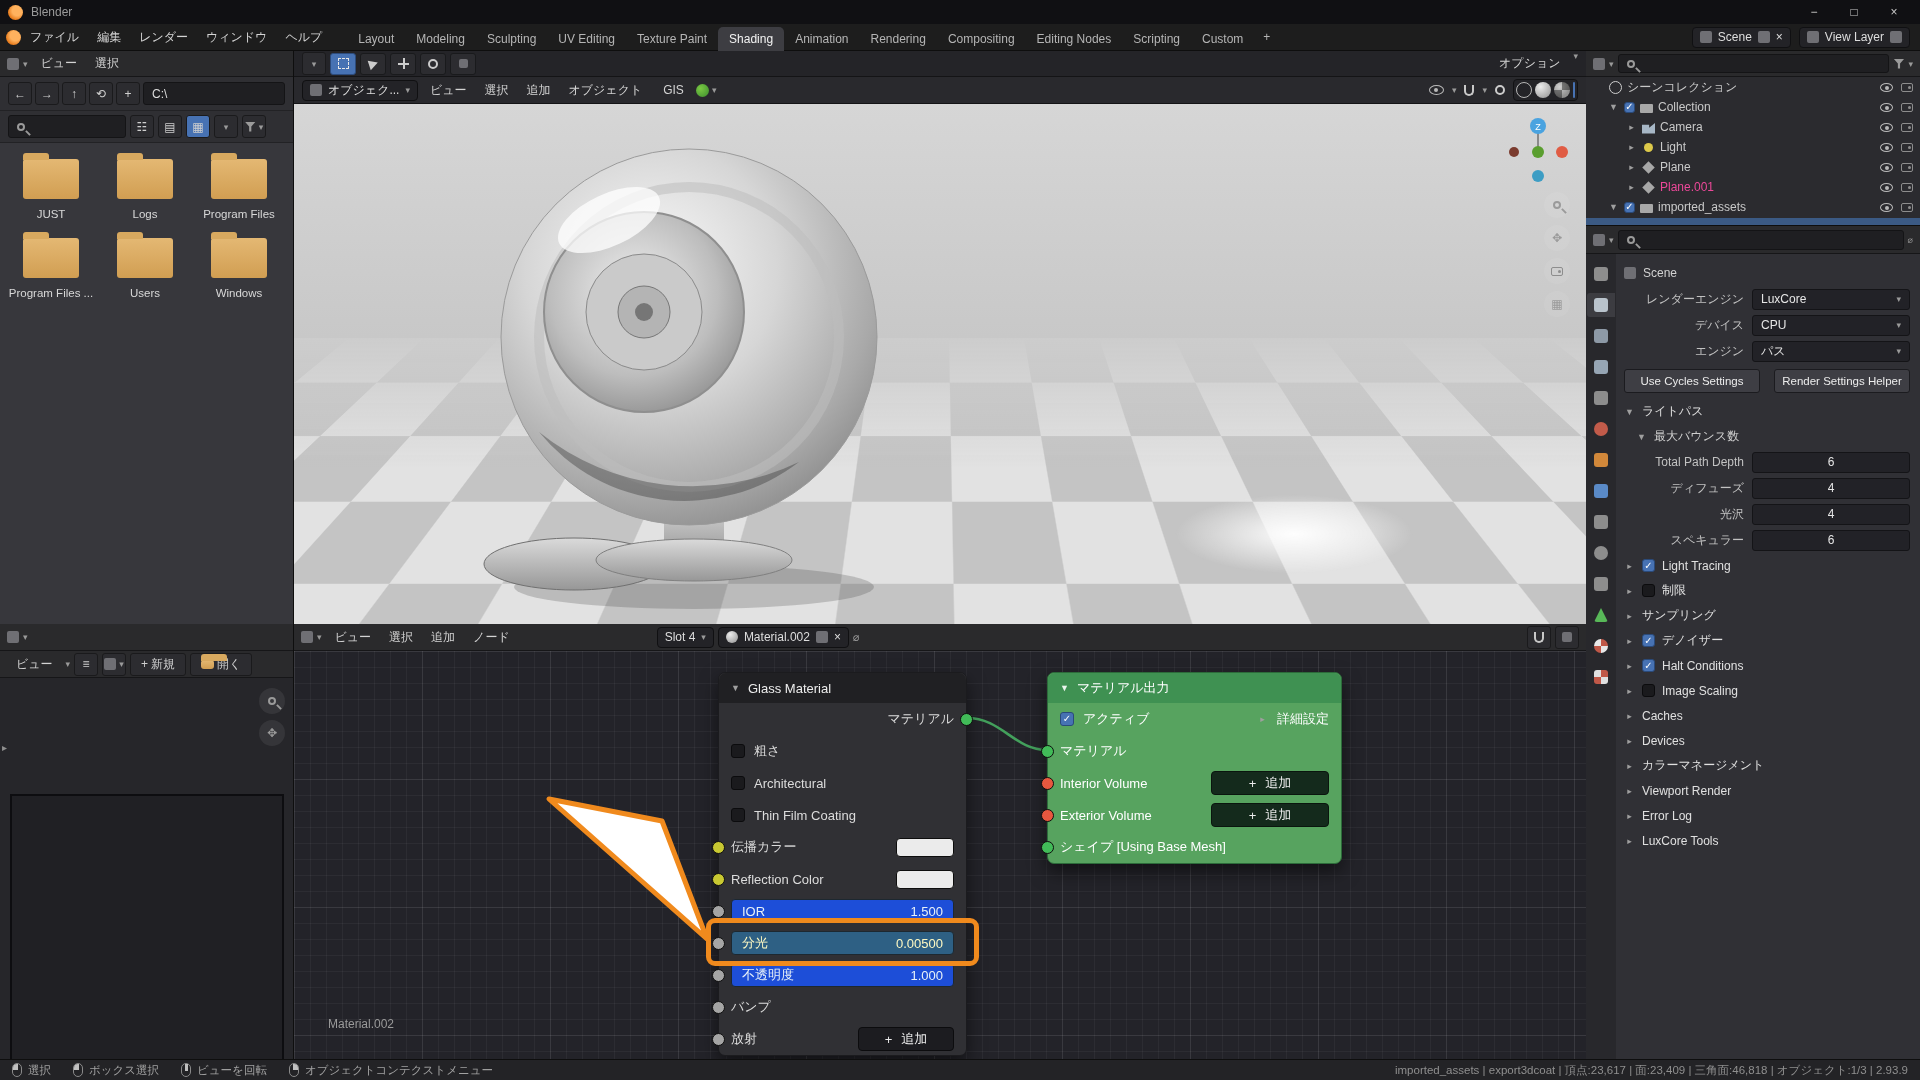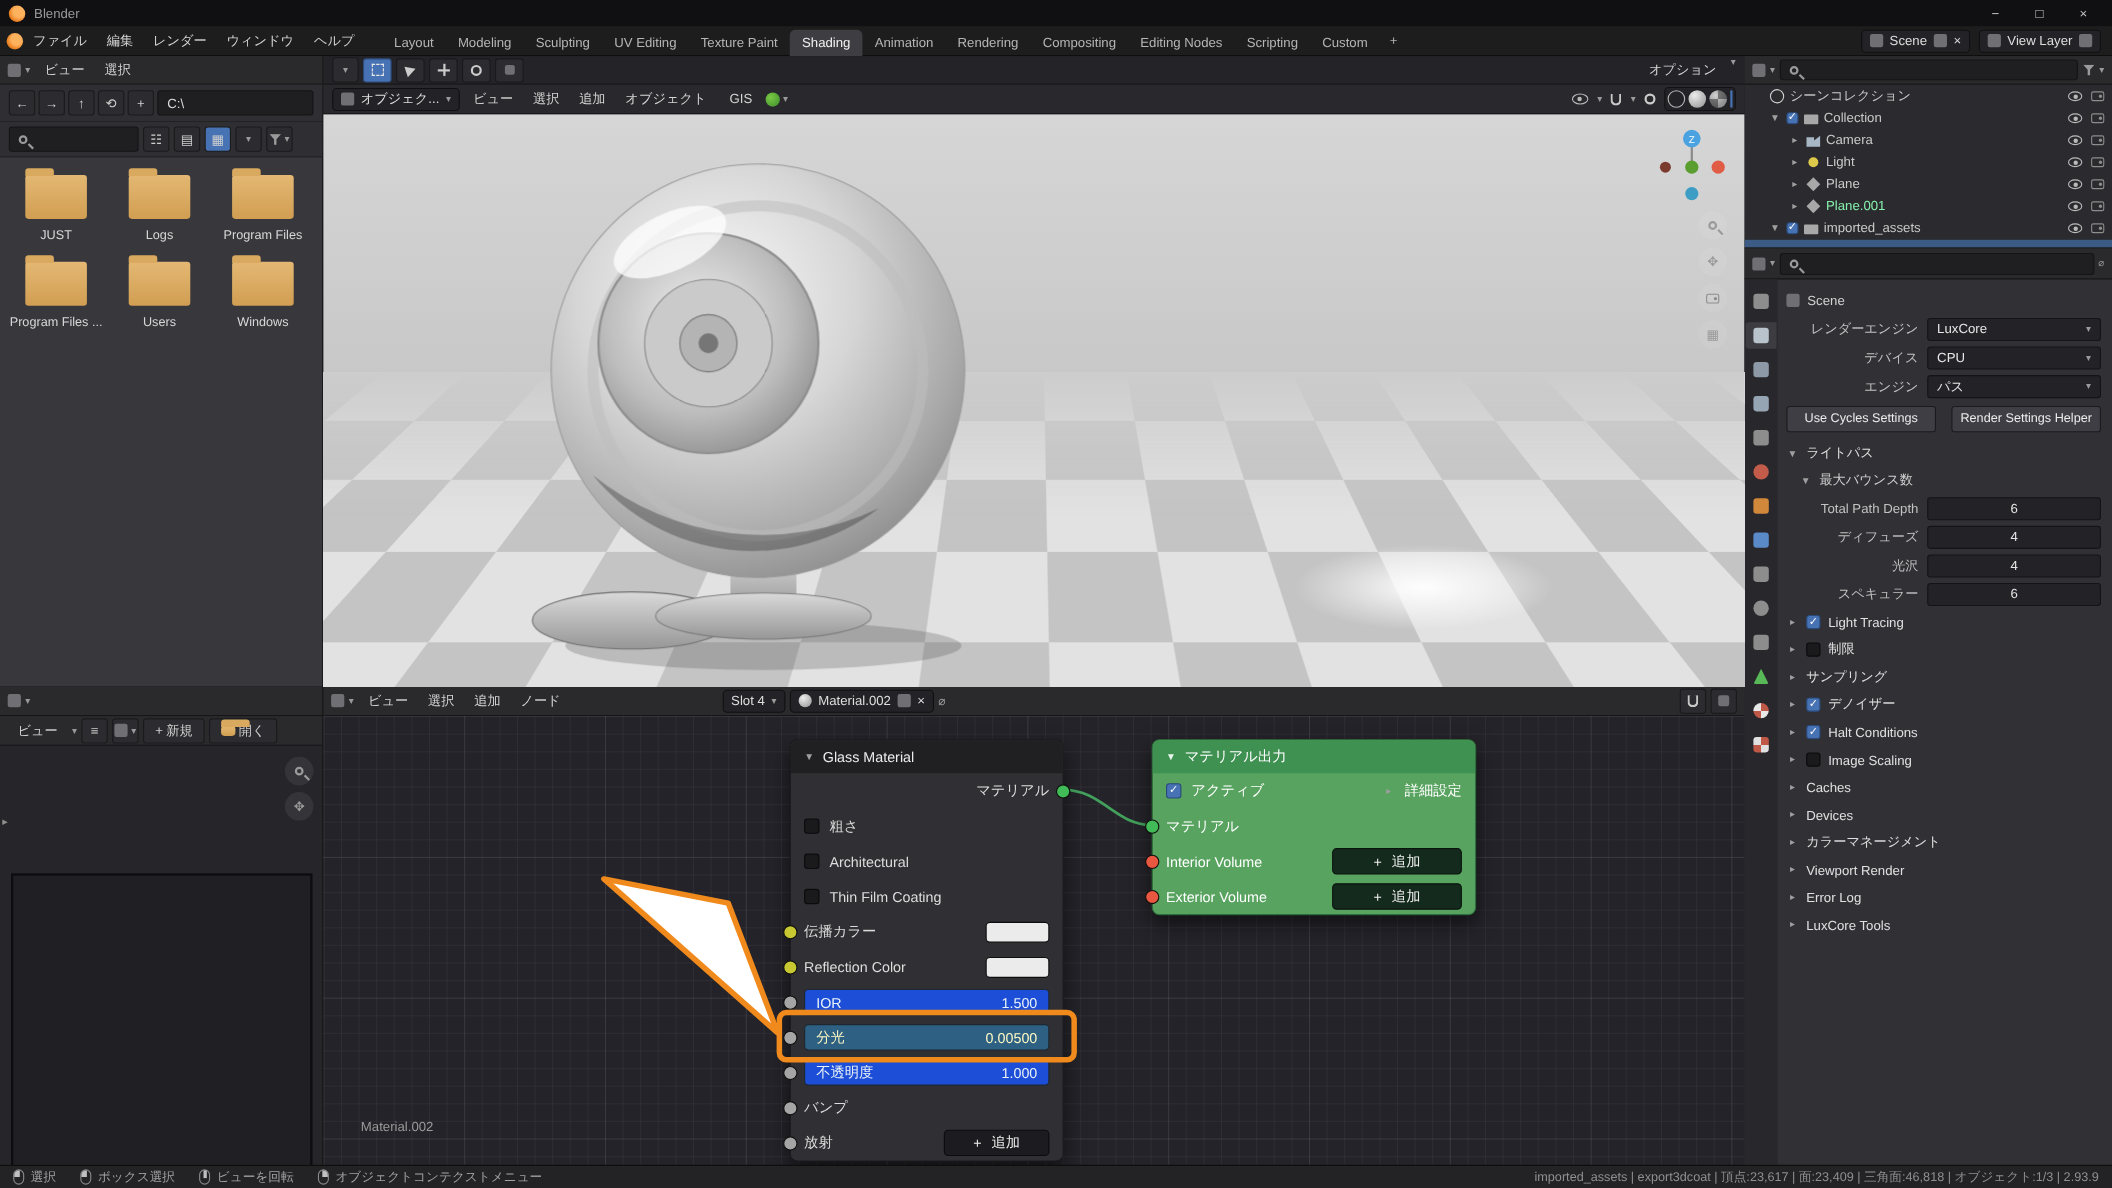--- a/index.html
+++ b/index.html
@@ -105,21 +105,21 @@
 .callout{position:absolute;left:6px;top:104px;width:390px;height:74px;background:#fff;border:5px solid #f08a1d;border-radius:26px;display:flex;align-items:center;justify-content:center;color:#141414;font-size:29px;font-weight:bold;z-index:5}
 .tailsvg{position:absolute;left:0;top:0;z-index:4;pointer-events:none}
 .wiresvg{position:absolute;left:0;top:0;z-index:1;pointer-events:none}
 .matcap{position:absolute;left:34px;top:366px;color:#9a9a9a}
 
 #outliner{position:absolute;left:1586px;top:51px;width:334px;height:175px;background:#2b2b2f;border-bottom:1px solid #0e0e0e;display:flex;flex-direction:column;overflow:hidden}
 .ol-hdr{height:26px}
 .orow{display:flex;align-items:center;gap:5px;height:20px;padding:0 7px;color:#c9c9c9}
 .ind-1{padding-left:22px}.ind-2{padding-left:40px}
 .olabel{white-space:nowrap}
-.dim .olabel{color:#86efac}
+.dim .olabel{color:#ec4899}
 .orow .rt{margin-left:auto;display:flex;gap:8px;align-items:center}
 .camic{width:12px;height:9px;border:1px solid #8d8d8d;border-radius:2px;position:relative;flex:none}
 .camic::after{content:'';position:absolute;right:1px;top:2px;width:3px;height:3px;background:#8d8d8d;border-radius:50%}
 .oic{width:13px;height:13px;flex:none;position:relative}
 .ic-scene .oic{border:1px solid #cfcfcf;border-radius:50%}
 .ic-collection .oic{background:#a8a8a8;height:9px;margin-top:3px;border-radius:1px}
 .ic-camera .oic{background:#a7b7c6;clip-path:polygon(0 32%,55% 32%,55% 55%,100% 20%,100% 100%,0 100%)}
 .ic-light .oic{background:#ddc94a;border-radius:50%;width:9px;height:9px;margin:2px}
 .ic-mesh .oic{background:#a8a8a8;transform:rotate(45deg) scale(.68)}
 .cutrow{height:7px;background:#3b5a84;margin-top:1px}
@@ -547,20 +547,24 @@
               <span class="sock s-red"></span>
               <span>Interior Volume</span>
               <span class="addbtn">+ <span>追加</span></span>
             </div>
             <div class="nrow">
               <span class="sock s-red"></span>
               <span>Exterior Volume</span>
               <span class="addbtn">+ <span>追加</span></span>
             </div>
         </div>
+        <div class="nrow">
+          <span class="sock s-green"></span>
+          <span>シェイプ [Using Base Mesh]</span>
+        </div>
       </div>
 
       <div class="hlbox"></div>
       <svg class="tailsvg" width="1292" height="408">
         <polygon points="255,148 368,170 413,288" fill="#ffffff" stroke="#f08a1d" stroke-width="5" stroke-linejoin="round"></polygon>
       </svg>
       <div class="matcap">Material.002</div>
     </div>
   </div>
 

